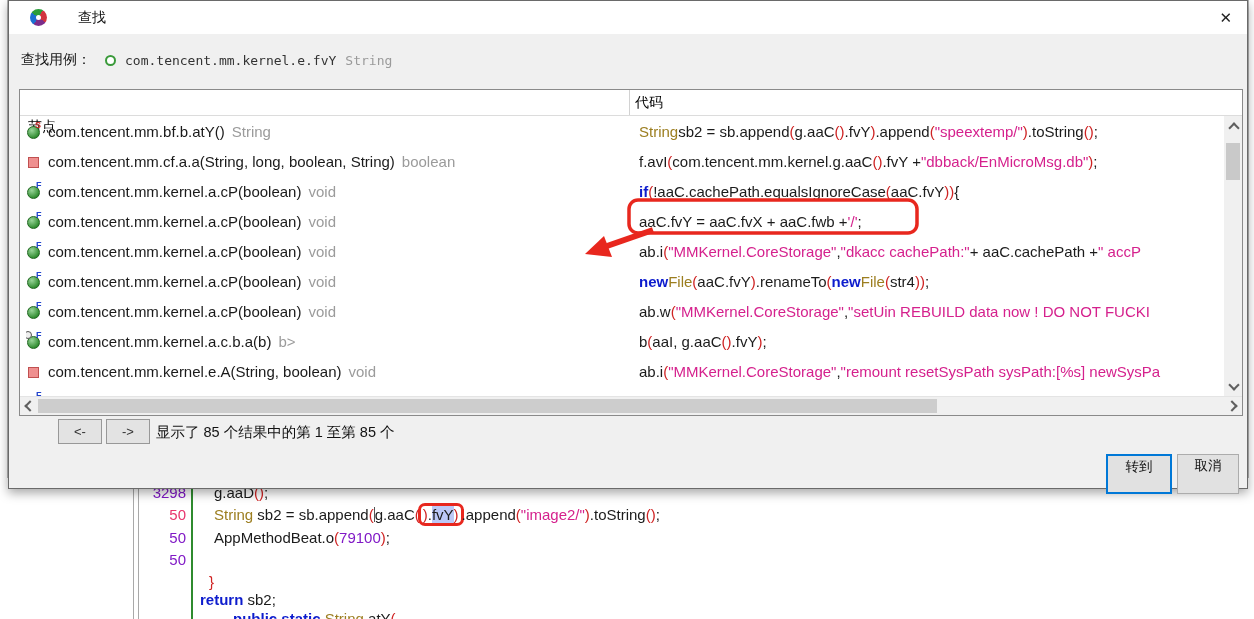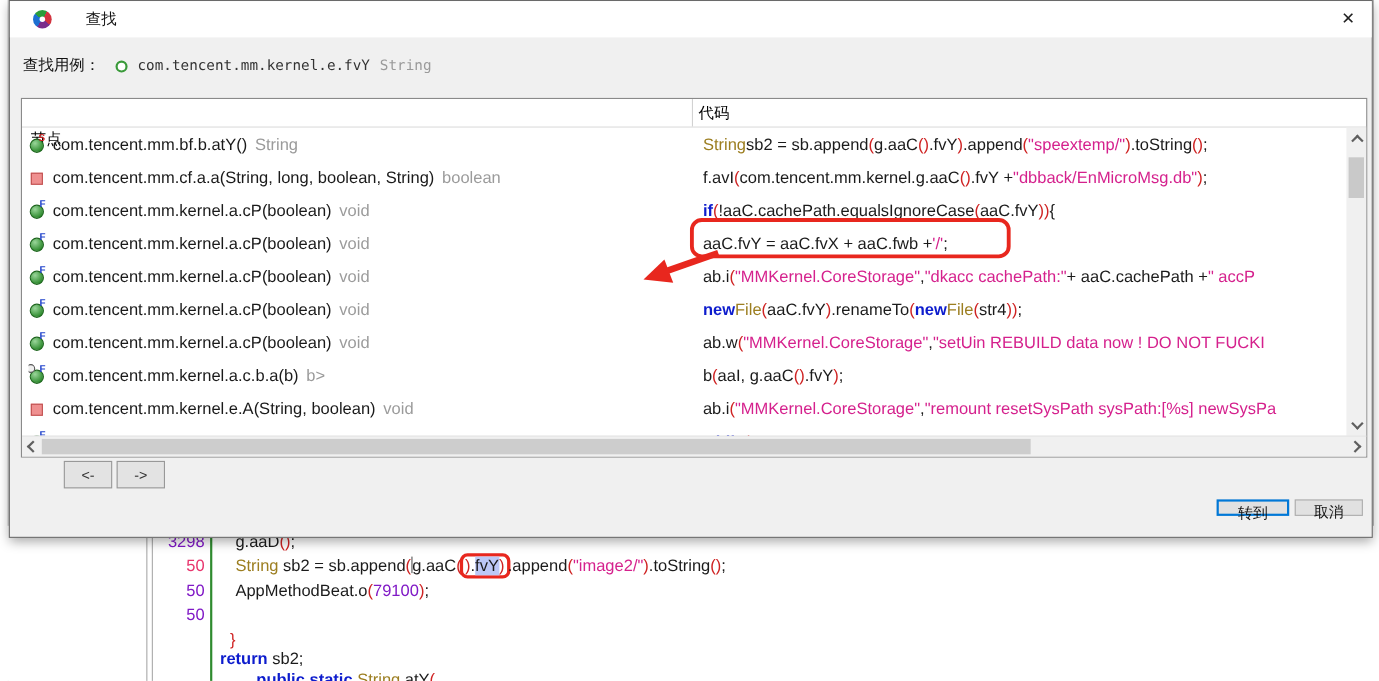--- a/index.html
+++ b/index.html
@@ -88,21 +88,21 @@
   .chev.right{transform:rotate(-45deg);right:6px;top:5px;}
 
   
   .nav-btn{position:absolute;top:418px;width:44px;height:25px;background:#e3e3e3;border:1px solid #989898;
            font-size:13px;color:#333;text-align:center;line-height:23px;cursor:pointer;box-sizing:border-box;}
   #nav-prev{left:49px;}
   #nav-next{left:97px;}
   #pager-status{position:absolute;left:147px;top:422px;font-size:14.5px;color:#111;}
 
   
-  .dlg-btn{position:absolute;top:453px;height:15px;background:#e1e1e1;border:1px solid #acacac;
+  .dlg-btn{position:absolute;top:453px;height:40px;background:#e1e1e1;border:1px solid #acacac;
            font-size:13.5px;color:#111;text-align:center;line-height:22px;cursor:pointer;box-sizing:border-box;}
   #btn-goto{left:1097px;width:66px;border:2px solid #0078d7;}
   #btn-cancel{left:1168px;width:62px;}
 
   
   #anno-svg{position:absolute;left:0;top:0;width:1254px;height:619px;z-index:60;pointer-events:none;}
   #anno-label{position:absolute;left:527px;top:233px;z-index:61;font-size:41px;font-weight:bold;
               color:#e8271e;letter-spacing:4px;pointer-events:none;}
 </style>
 </head>
@@ -354,20 +354,21 @@
       </div>
       <div id="hscroll">
         <span class="chev left"></span>
         <div id="hthumb"></div>
         <span class="chev right"></span>
       </div>
     </div>
 
     <div class="nav-btn" id="nav-prev">&lt;-</div>
     <div class="nav-btn" id="nav-next">-&gt;</div>
+    <span id="pager-status">显示了 85 个结果中的第 1 至第 85 个</span>
 
     <div class="dlg-btn" id="btn-goto">转到</div>
     <div class="dlg-btn" id="btn-cancel">取消</div>
   </div>
 
   <svg id="anno-svg">
     <rect x="629" y="200" width="288" height="33" rx="9" fill="none" stroke="#e8271e" stroke-width="3.5"></rect>
     <line x1="653" y1="230" x2="607" y2="246" stroke="#e8271e" stroke-width="6"></line>
     <polygon points="585,254 604,236 612,257" fill="#e8271e"></polygon>
   </svg>

